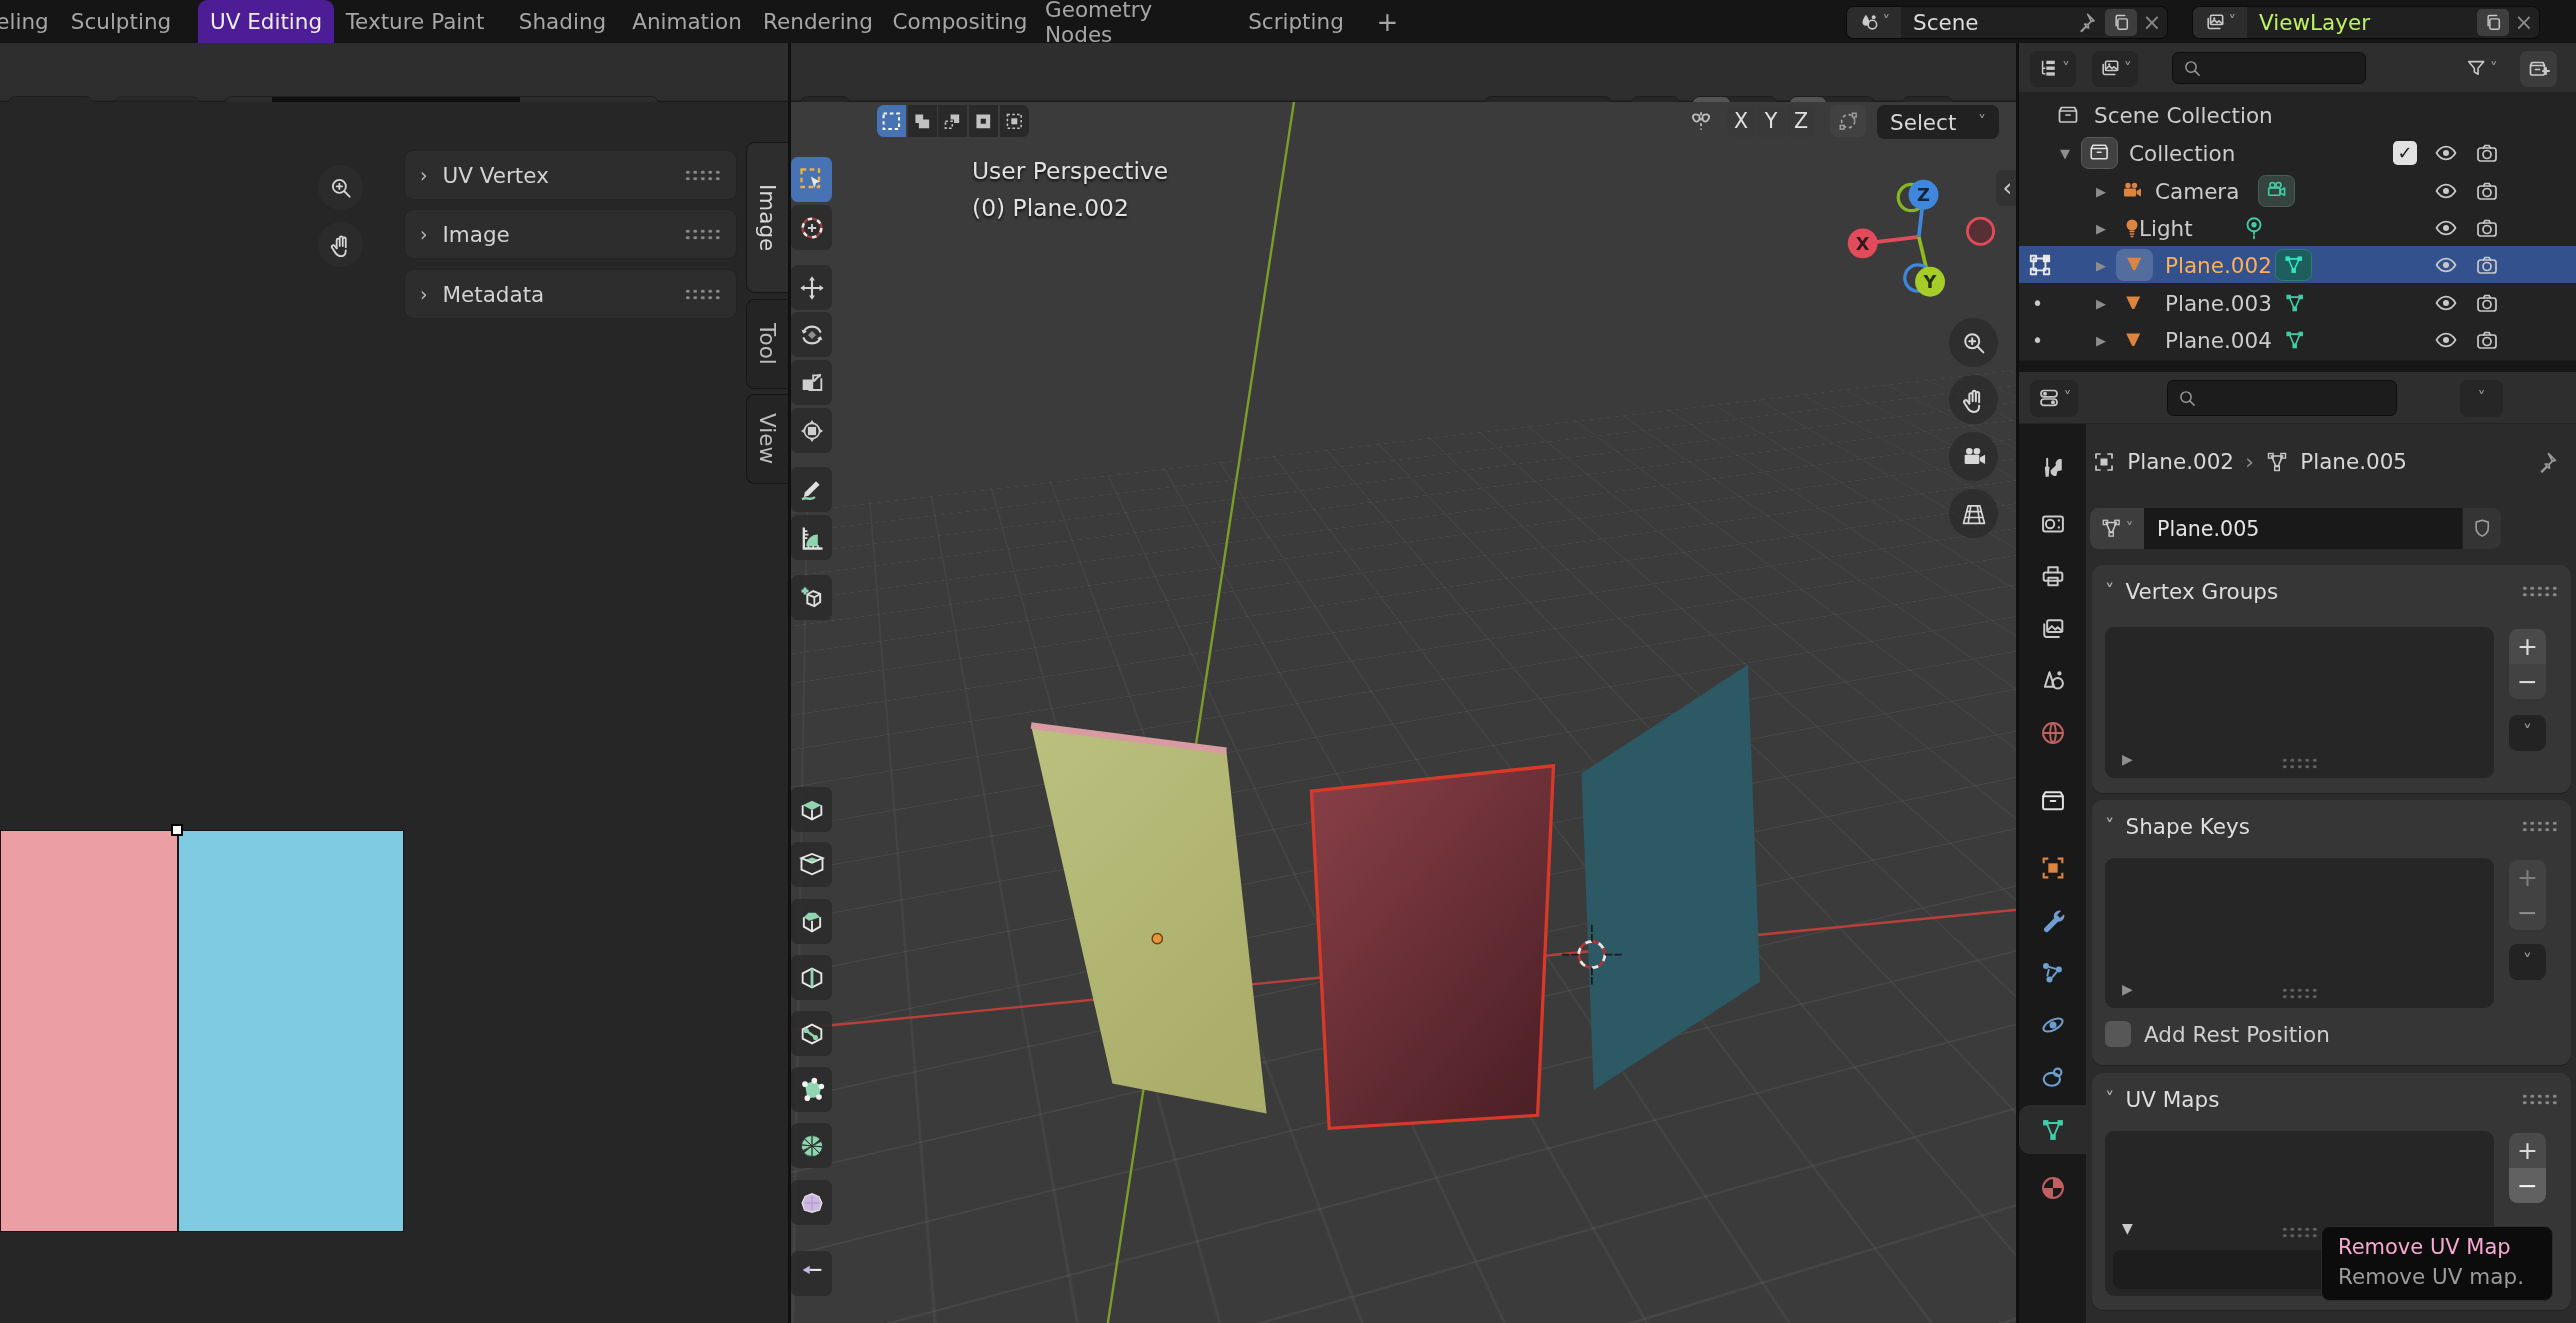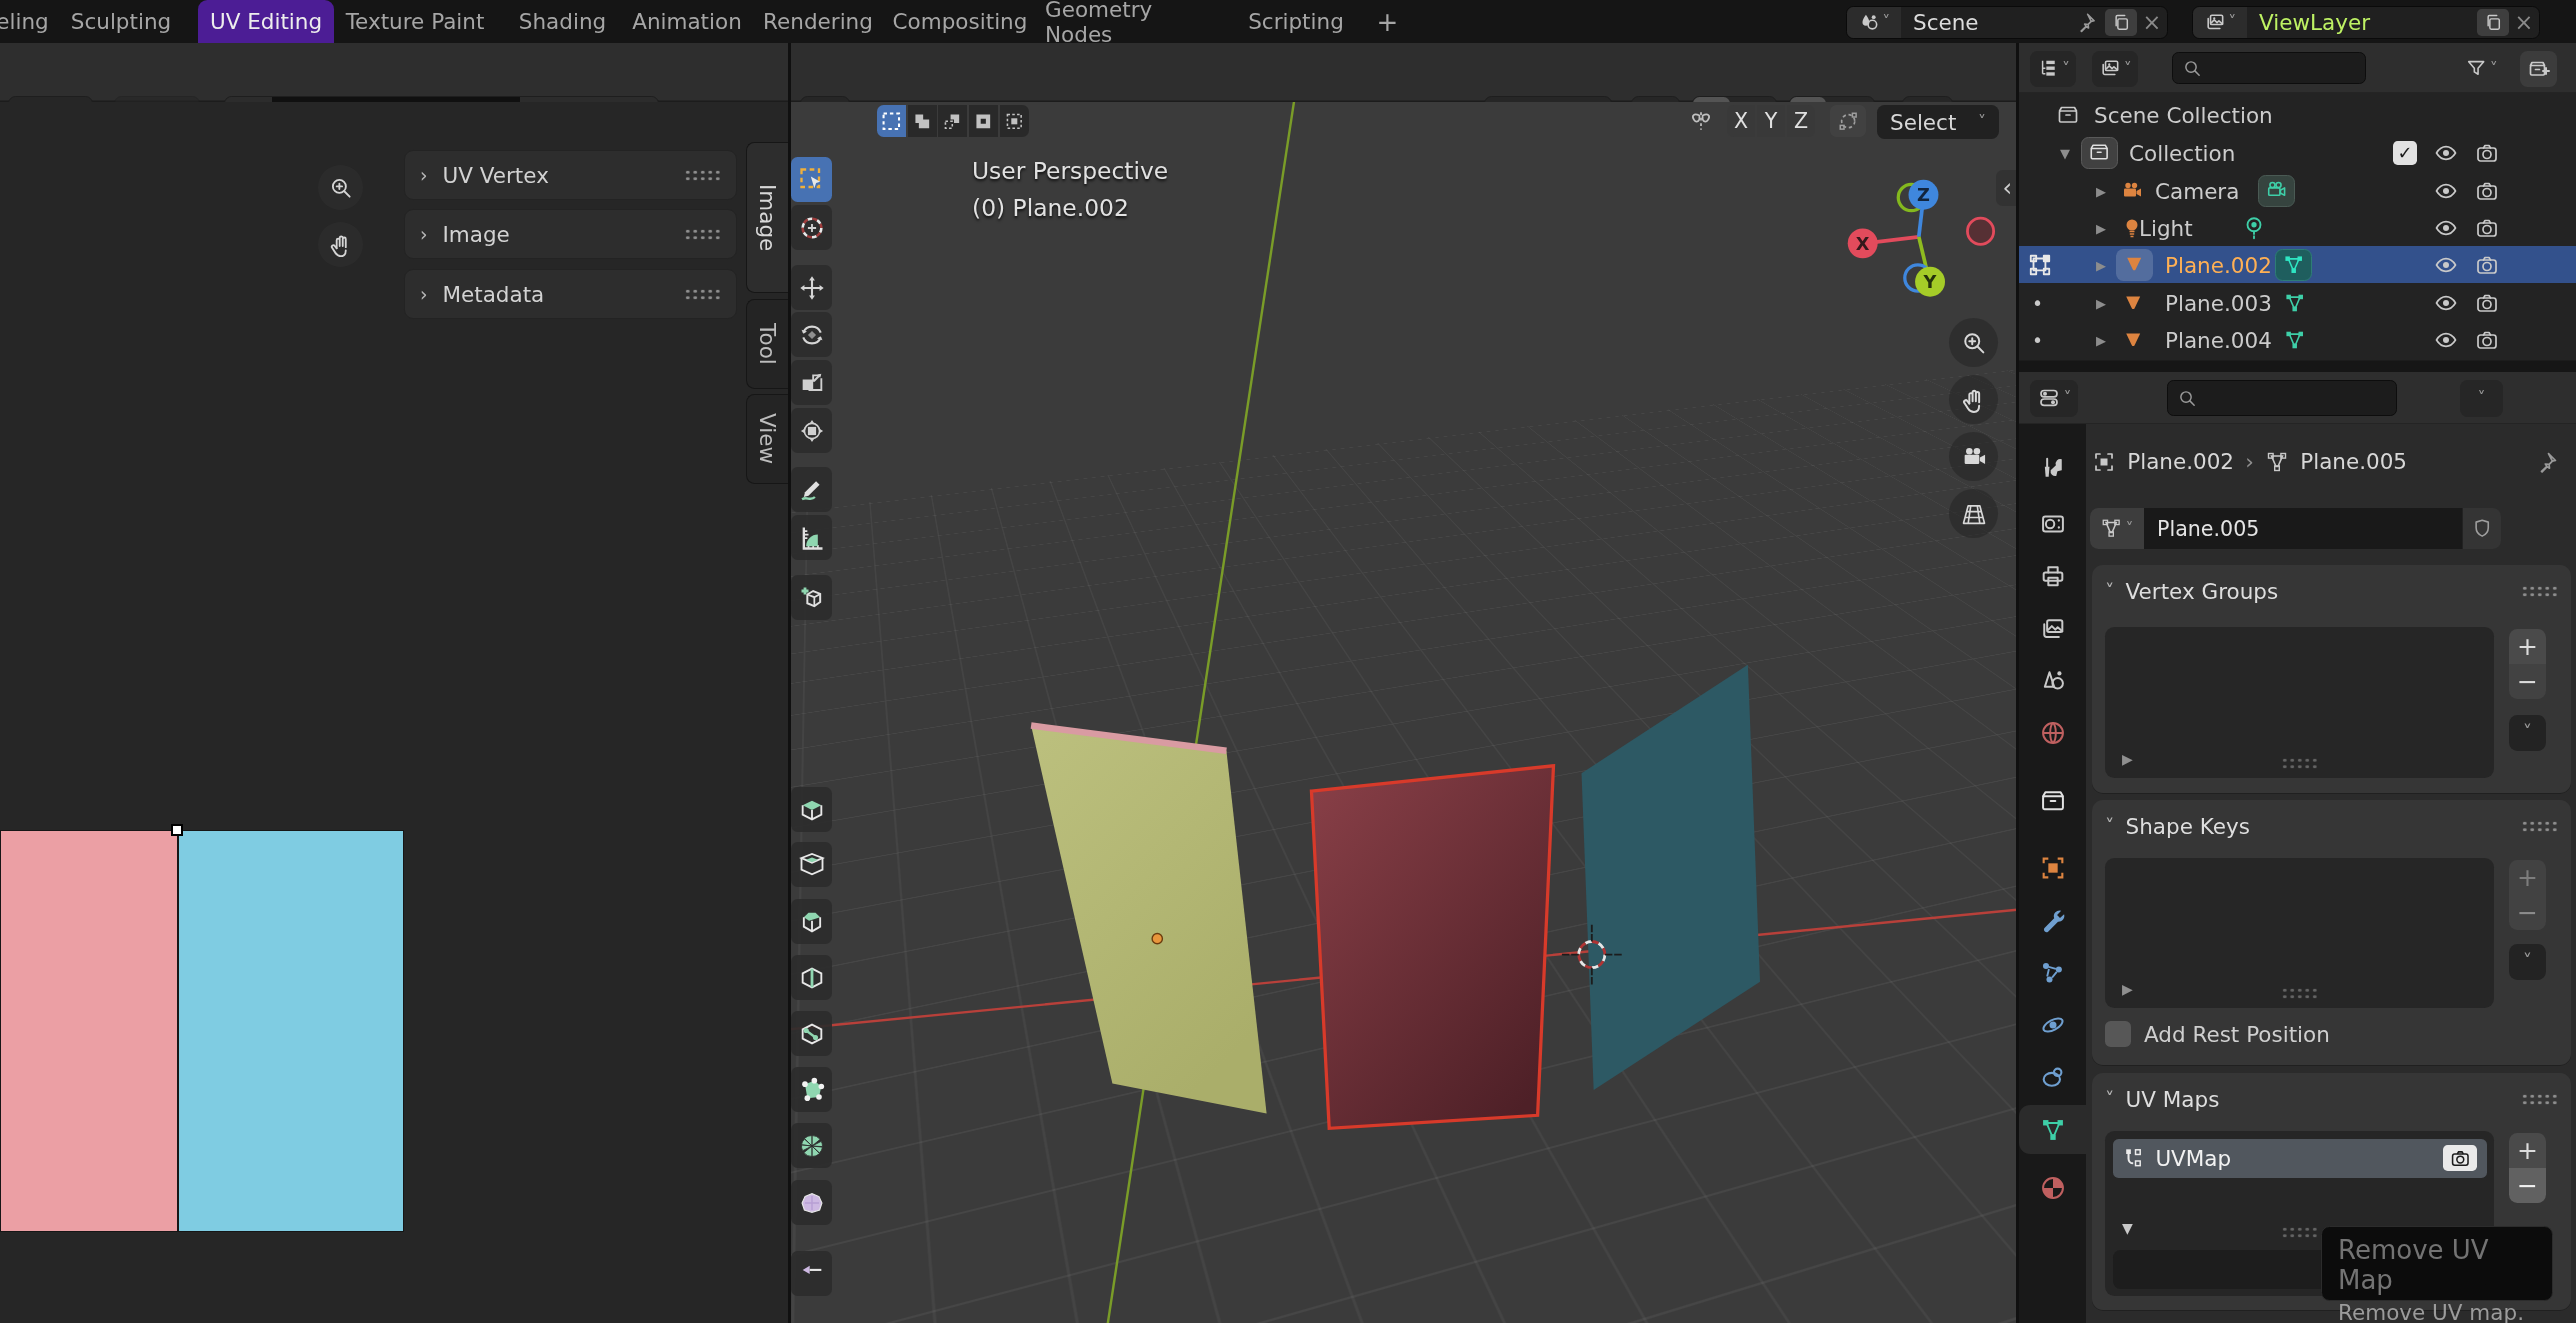--- a/index.html
+++ b/index.html
@@ -975,52 +975,34 @@
     </div>
   </div>
 
   <div class="panel" style="top:1073px;height:237px">
     <div class="phead">
       <span class="pchv">˅</span>
       <span style="flex:1">UV Maps</span>
       <span class="grip"></span>
     </div>
     <div class="lst" style="top:58px;height:165px">
-      <div class="flex" style="position:absolute;left:7.5px;top:7.5px;width:374px;height:39px;background:#51575e;border-radius:5.6px;padding:0 9.3px;gap:11.2px">
-        <svg width="22.4" height="22.4" viewBox="0 0 24 24">
-            <path d="M7 4.5v8a5 5 0 0 0 5 5" fill="none" stroke="#ececec" stroke-width="2.2"></path>
-            <rect x="14.5" y="3" width="5" height="5" fill="none" stroke="#ececec" stroke-width="1.6"></rect>
-            <rect x="14.5" y="15" width="5" height="5" fill="none" stroke="#ececec" stroke-width="1.6"></rect>
-            <rect x="4.5" y="2.5" width="5" height="5" fill="#ececec"></rect>
-          </svg>
-        <span style="color:#f2f2f2;flex:1">UVMap</span>
-        <div class="ctr" style="width:34px;height:26px;background:#e9e9e9;border-radius:4.7px">
-          <svg width="20.6" height="20.6" viewBox="0 0 24 24">
-              <g fill="none" stroke="#1c1c1c" stroke-width="1.8">
-                <rect x="3" y="7" width="18" height="13" rx="2.5"></rect>
-                <circle cx="12" cy="13.5" r="4"></circle>
-                <path d="M8.5 7l1.5-2.5h4L15.5 7"></path>
-              </g>
-            </svg>
-        </div>
-      </div>
       <span class="exp" style="left:17px;bottom:60px;color:#c9c9c9">▼</span>
       <span class="grip r" style="left:176px;bottom:58px;opacity:.6"></span>
       <div class="r" style="left:7.5px;bottom:7.5px;width:374px;height:39px;background:#1d1d1d;border-radius:7.5px"></div>
     </div>
     <div class="sqb" style="top:60px;border-radius:8.4px 8.4px 0 0;background:#4a4a4a">
         <span>+</span>
       </div>
     <div class="sqb" style="top:95px;border-radius:0 0 8.4px 8.4px;background:#616161;color:#f0f0f0">
         <span>−</span>
       </div>
   </div>
 
   <div class="tip">
-    <div style="color:#737373;font-size:26px">Remove UV Map</div>
+    <div style="color:#f9a8d4;font-size:21px">Remove UV Map</div>
     <div style="color:#9b9b9b;font-size:21.5px;margin-top:4.7px">Remove UV map.</div>
   </div>
 
   <div class="vline" style="left:788px"></div>
   <div class="vline" style="left:2016px"></div>
 
 </div>
 
 
 </body></html>

